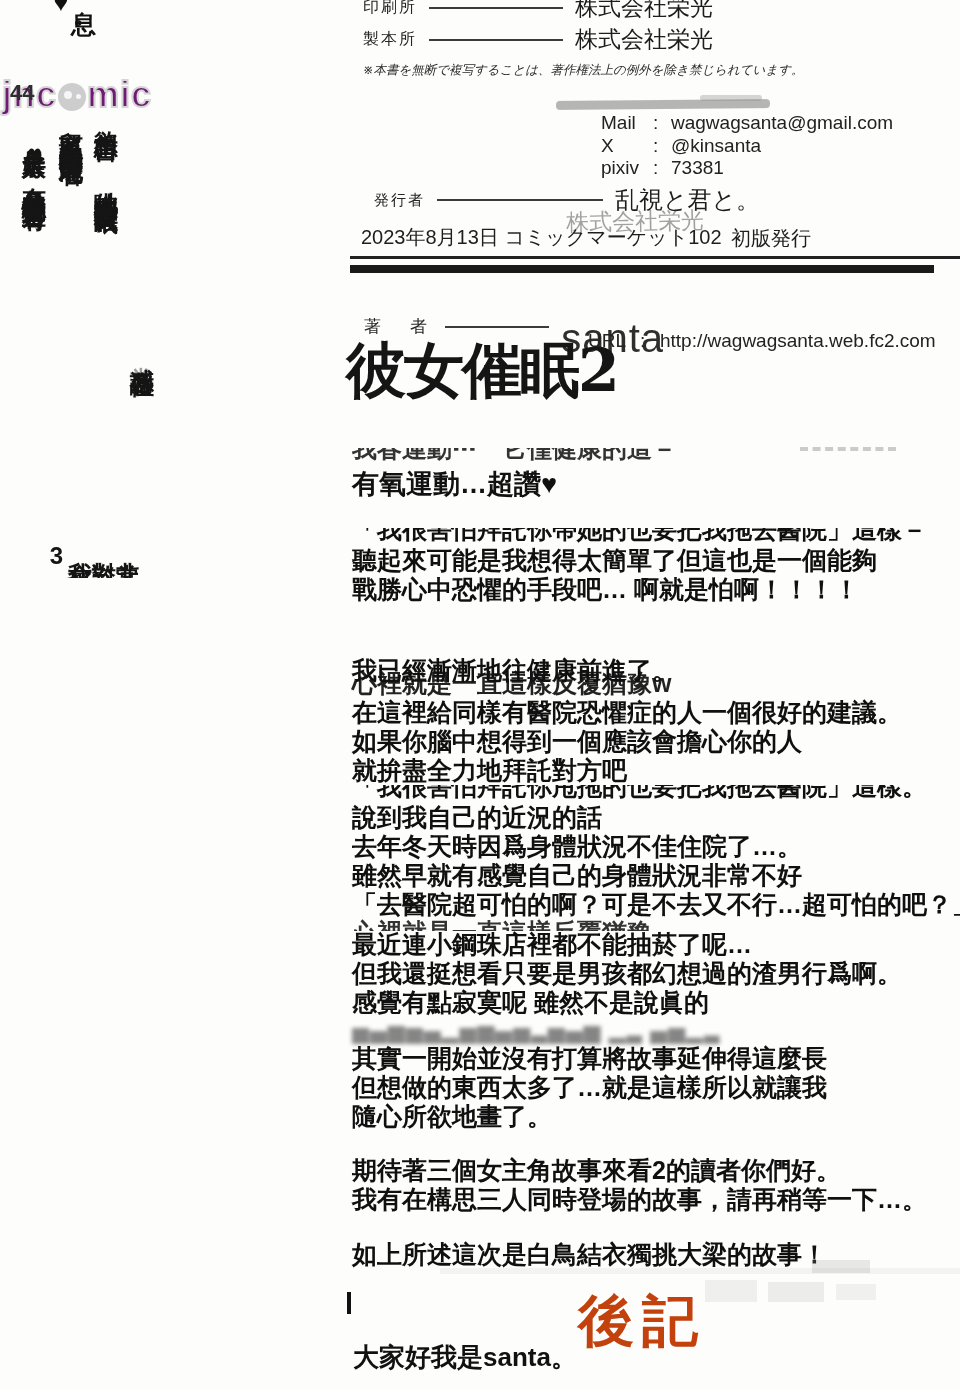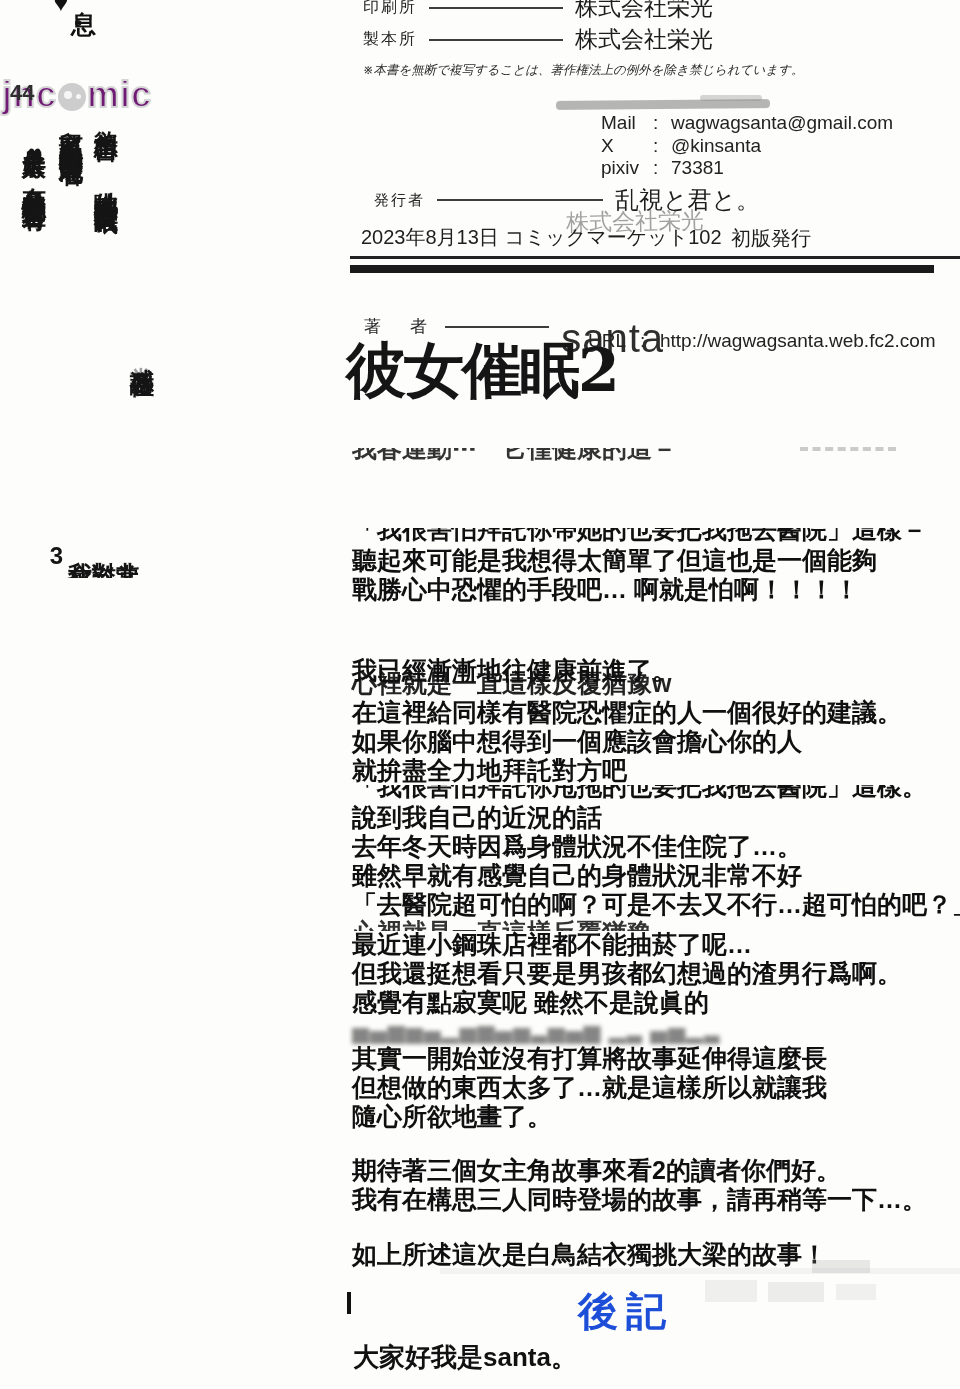--- a/index.html
+++ b/index.html
@@ -53,21 +53,21 @@
   .line{height:29px;line-height:29px;white-space:nowrap;}
   .clip-top{height:18px;overflow:hidden;}
   .clip-top .clip-inner{height:29px;line-height:29px;margin-top:-13px;white-space:nowrap;}
   .clip-bottom{height:12px;overflow:hidden;line-height:26px;opacity:.85;white-space:nowrap;}
   .blurline{height:18px;line-height:18px;font-size:22px;filter:blur(2px);opacity:.5;overflow:hidden;letter-spacing:1px;}
   .overlap{position:relative;height:42px;}
   .overlap div{position:absolute;left:0;white-space:nowrap;height:29px;line-height:29px;}
   .overlap .ol1{top:0;}
   .overlap .ol2{top:13px;opacity:.92;}
 
-  .heading{position:absolute;left:578px;top:1284px;font-size:40px;font-weight:700;letter-spacing:8px;color:#1d4ed8;}
+  .heading{position:absolute;left:578px;top:1284px;font-size:56px;font-weight:700;letter-spacing:8px;color:#c2410c;}
   .greeting{position:absolute;left:353px;top:1340px;font-size:26px;font-weight:700;color:#111;white-space:nowrap;}
 
   
   .art{position:absolute;pointer-events:none;}
   .scribble{left:556px;top:100px;width:214px;height:9px;background:#6f6f6f;opacity:.5;
             border-radius:4px;transform:skewY(-.5deg);filter:blur(.6px);}
   .scribble2{left:700px;top:95px;width:62px;height:6px;background:#8a8a8a;opacity:.35;border-radius:3px;}
   .tdash{left:800px;top:447px;width:96px;height:0;border-top:4px dashed #9a9a9a;opacity:.5;}
   .fbar{left:347px;top:1292px;width:4px;height:22px;background:#111;}
   .fsm1{left:705px;top:1280px;width:52px;height:22px;background:#888;opacity:.12;}
@@ -151,20 +151,21 @@
   <div class="urlrow">
     <span class="u-label">URL</span>
     <span class="u-sep">:</span>
     <span>http://wagwagsanta.web.fc2.com</span>
   </div>
   <div class="booktitle">彼女催眠2</div>
   <div class="title-ghost para" style="left:352px;top:448px;">
     <div class="clip-inner line">我春運動⋯　它僅健康的這－</div>
   </div>
   <div class="art tdash"></div>
+  <div class="exercise">有氧運動…超讚♥</div>
 
   <div id="body">
       <div class="para" style="top: 528px;">
         <div class="clip-top">
           <div class="clip-inner">「我很害怕拜託你帶她的也要把我拖去醫院」這樣－</div>
         </div>
         <div class="line">聽起來可能是我想得太簡單了但這也是一個能夠</div>
         <div class="line">戰勝心中恐懼的手段吧… 啊就是怕啊！！！！</div>
       </div>
       <div class="para" style="top: 656px;">

